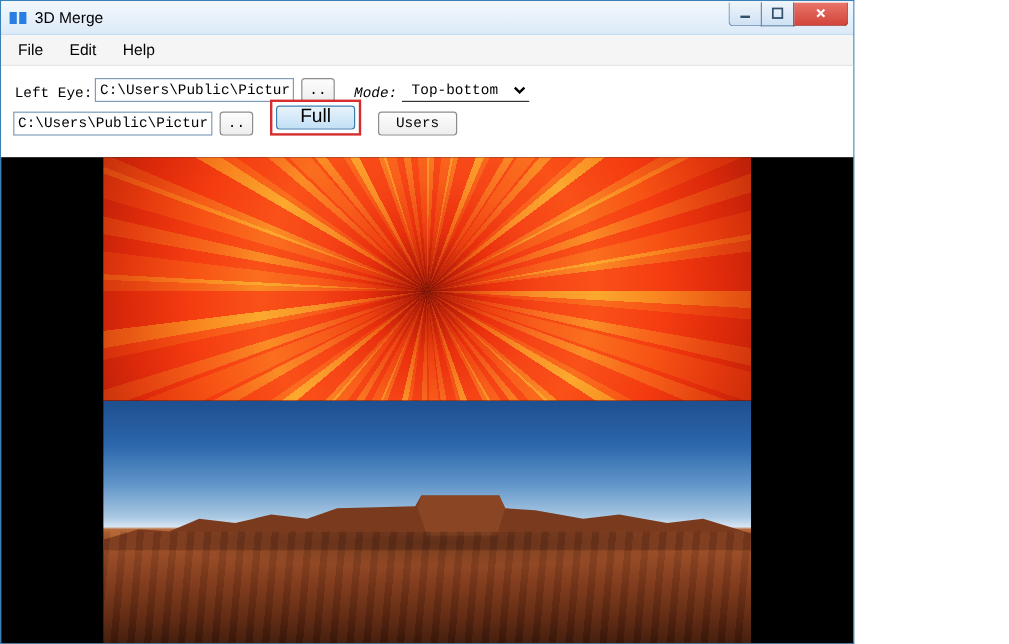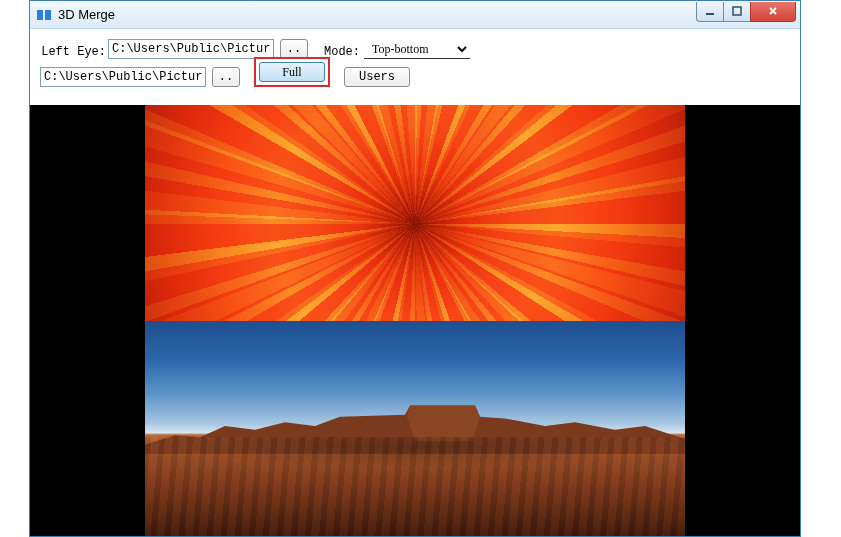--- a/index.html
+++ b/index.html
@@ -1,23 +1,22 @@
 <!DOCTYPE html>
 <html><head>
 <meta charset="utf-8">
 <style>
 * { box-sizing: border-box; margin: 0; padding: 0; }
 body { font-family: "Segoe UI", Tahoma, sans-serif; font-size: 12px; background: #fff; }
 
 .window {
-  width: 772px; height: 537px;
+  width: 712px; height: 537px;
   border: 1px solid #3a7fb5;
   display: flex; flex-direction: column;
   background: #fff;
-  margin-left: 29px;
 }
 
 .titlebar {
   height: 28px;
   background: linear-gradient(#f3f8fd, #dceaf8);
   border-bottom: 1px solid #b8d6f2;
   display: flex; align-items: center;
   padding-left: 6px;
   position: relative;
 }
@@ -75,40 +74,40 @@
 }
 .browse-btn {
   width: 28px; height: 20px; margin-left: 6px;
   background: linear-gradient(#fdfdfd, #ededed);
   border: 1px solid #8c8c8c;
   border-radius: 3px;
   font-family: "Courier New", monospace; font-size: 12px;
   cursor: default;
   display: flex; align-items: center; justify-content: center;
 }
-.mode-lbl { margin-left: 16px; margin-right: 4px; }
+.mode-lbl { margin-left: 16px; margin-right: 4px; font-style: italic; }
 .mode-select {
   width: 106px; height: 20px;
-  font-family: Liberation Serif, serif; font-size: 12px;
+  font-family: Liberation Mono, monospace; font-size: 12px;
   border: none; border-bottom: 1px solid #333;
   background: #fff;
   padding-left: 4px;
 }
 .full-wrap {
   margin-left: 14px;
   border: 2px solid #d62e2e;
   padding: 3px;
   display: inline-flex;
 }
 .full-btn {
   width: 66px; height: 20px;
   background: linear-gradient(#e8f3fb, #c2e0f6);
   border: 1px solid #3c7fb1;
   border-radius: 3px;
-  font-family: Liberation Serif, serif; font-size: 12px;
+  font-family: Liberation Sans, sans-serif; font-size: 16px;
   display: flex; align-items: center; justify-content: center;
   cursor: default;
 }
 .save-btn {
   width: 66px; height: 20px; margin-left: 14px;
   background: linear-gradient(#fdfdfd, #ededed);
   border: 1px solid #8c8c8c;
   border-radius: 3px;
   font-family: "Courier New", monospace; font-size: 12px;
   display: flex; align-items: center; justify-content: center;
@@ -194,20 +193,25 @@
           </svg>
       </div>
       <div class="win-btn close">
         <svg viewBox="0 0 10 10">
             <path d="M2 2 L8 8 M8 2 L2 8" stroke="#fff" stroke-width="1.8"></path>
           </svg>
       </div>
     </div>
   </div>
 
+  <div class="menubar">
+    <span class="menu-item">File</span>
+    <span class="menu-item">Edit</span>
+    <span class="menu-item">Help</span>
+  </div>
 
   <div class="controls">
     <div class="row">
       <span class="lbl">Left Eye:</span>
       <input type="text" value="C:\Users\Public\Pictures\Sa" style="">
       <div class="browse-btn">..</div>
       <span class="mode-lbl">Mode:</span>
       <select class="mode-select">
         <option>Top-bottom</option>
       </select>

